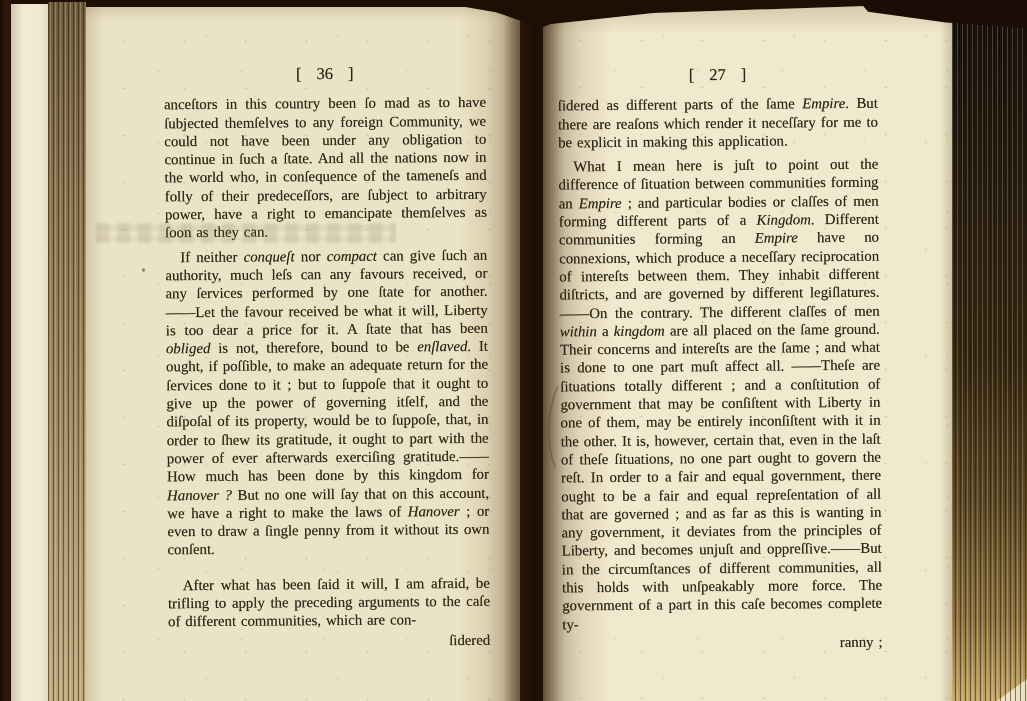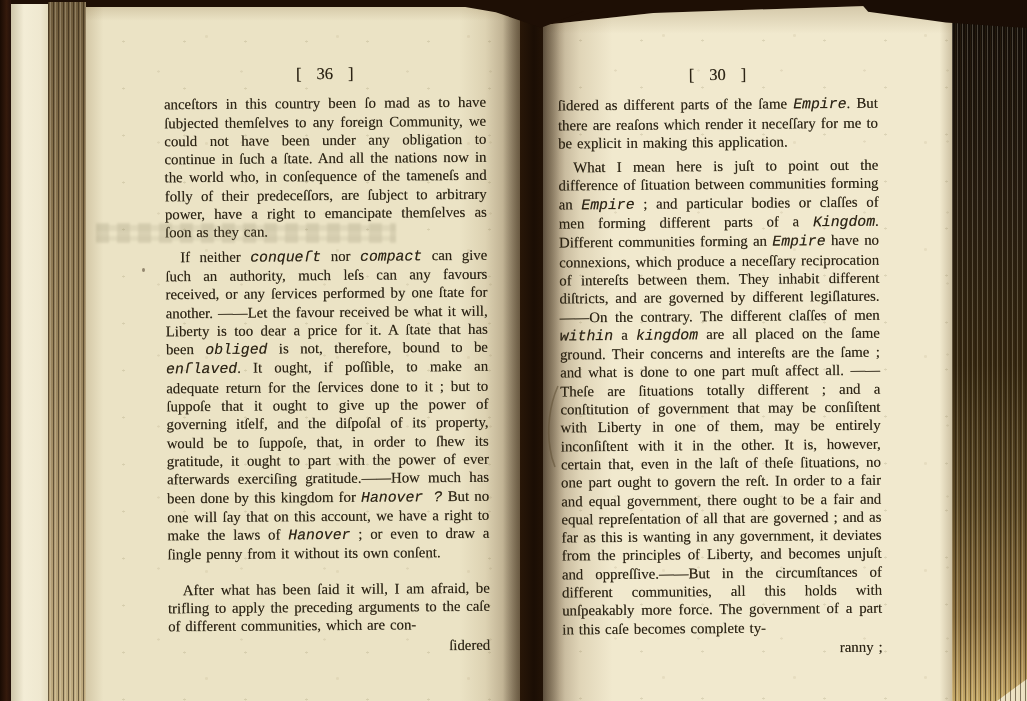--- a/index.html
+++ b/index.html
@@ -77,21 +77,21 @@
   .text-col-right { left:17px; top:60px; width:320px; transform:rotate(-.5deg); }
 
   .page-header { display:flex; justify-content:center; align-items:baseline; gap:15px;
     font-size:16.5px; margin-bottom:11px; text-align:center; }
   .page-header .bracket { letter-spacing:0; }
 
   .para { margin:0; word-spacing:1.2px; }
   .para.indent { text-indent:15px; }
   .para.gap-small { margin-top:6px; }
   .para.gap-large { margin-top:17px; }
-  .para em { font-style:italic;font-family:Liberation Mono, monospace; }
+  .para em { font-style:italic; }
 
   .catchword { text-align:right; margin-top:2px; word-spacing:1.2px; }
 
   
   .ghost { left:96px; top:223px; width:300px; height:20px; opacity:.30; filter:blur(1.2px);
     background:
       repeating-linear-gradient(90deg, rgba(124,118,86,.55) 0 13px, rgba(0,0,0,0) 13px 21px),
       linear-gradient(180deg, rgba(0,0,0,0) 0 2px, rgba(124,118,86,.35) 2px 8px, rgba(0,0,0,0) 8px 13px, rgba(124,118,86,.3) 13px 18px, rgba(0,0,0,0) 18px);
   }
   .speck { left:142px; top:268px; width:3px; height:4px; border-radius:50%;
@@ -124,21 +124,21 @@
     <div class="catchword">ſidered</div>
   </div>
 </div>
 <div class="layer ghost"></div>
 <div class="layer speck"></div>
 
 <div class="layer page page-right">
   <div class="text-col text-col-right">
     <div class="page-header">
       <span class="bracket">[</span>
-      <span class="pagenum">30</span>
+      <span class="pagenum">27</span>
       <span class="bracket">]</span>
     </div>
     <div>
         <p class="para"><span>ſidered as different parts of the ſame </span><em>Empire</em><span>.  But there are reaſons which render it neceſſary for me to be explicit in making this application.</span></p>
         <p class="para indent gap-small"><span>What I mean here is juſt to point out the difference of ſituation between communities forming an </span><em>Empire</em><span> ; and particular bodies or claſſes of men forming different parts of a </span><em>Kingdom</em><span>.  Different communities forming an </span><em>Empire</em><span> have no connexions, which produce a neceſſary reciprocation of intereſts between them.  They inhabit different diſtricts, and are governed by different legiſlatures. ——On the contrary.  The different claſſes of men </span><em>within</em><span> a </span><em>kingdom</em><span> are all placed on the ſame ground.  Their concerns and intereſts are the ſame ; and what is done to one part muſt affect all. ——Theſe are ſituations totally different ; and a conſtitution of government that may be conſiſtent with Liberty in one of them, may be entirely inconſiſtent with it in the other.  It is, however, certain that, even in the laſt of theſe ſituations, no one part ought to govern the reſt.  In order to a fair and equal government, there ought to be a fair and equal repreſentation of all that are governed ; and as far as this is wanting in any government, it deviates from the principles of Liberty, and becomes unjuſt and oppreſſive.——But in the circumſtances of different communities, all this holds with unſpeakably more force.  The government of a part in this caſe becomes complete ty-</span></p>
       </div>
     <div class="catchword">ranny ;</div>
   </div>
 </div>
 

